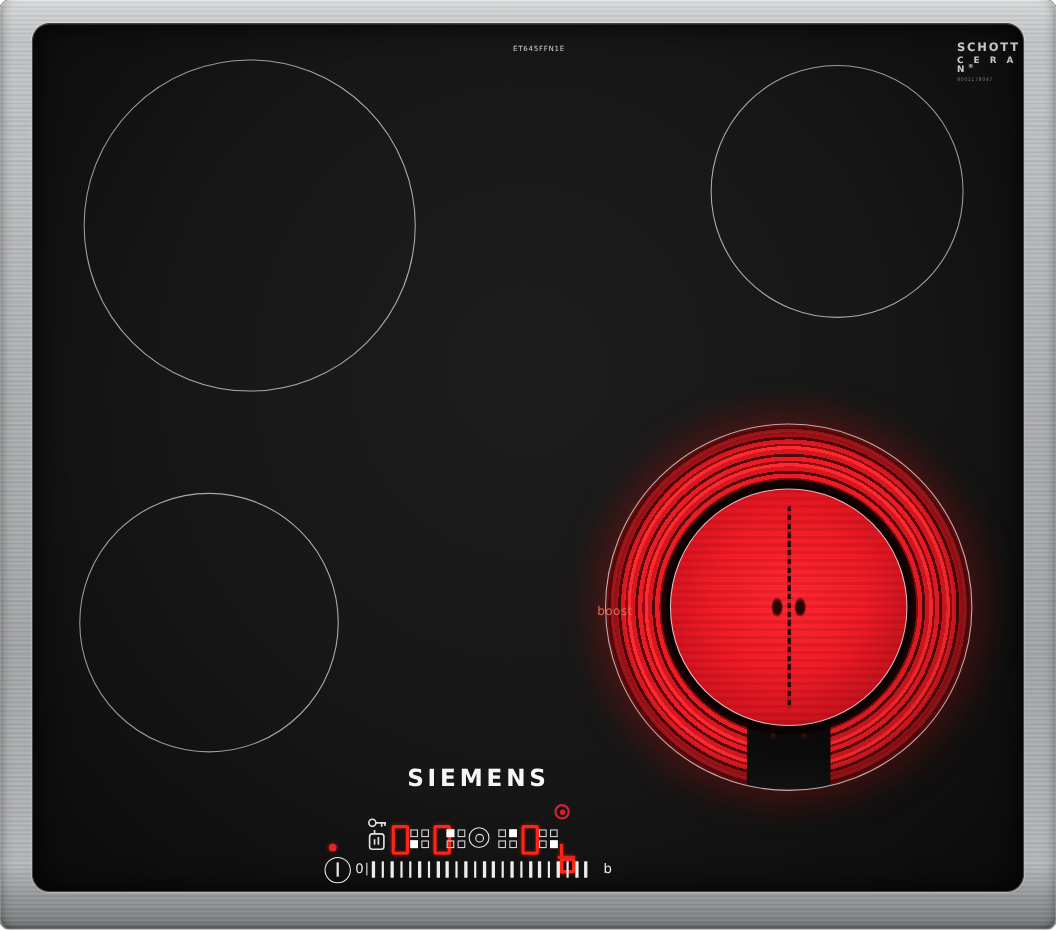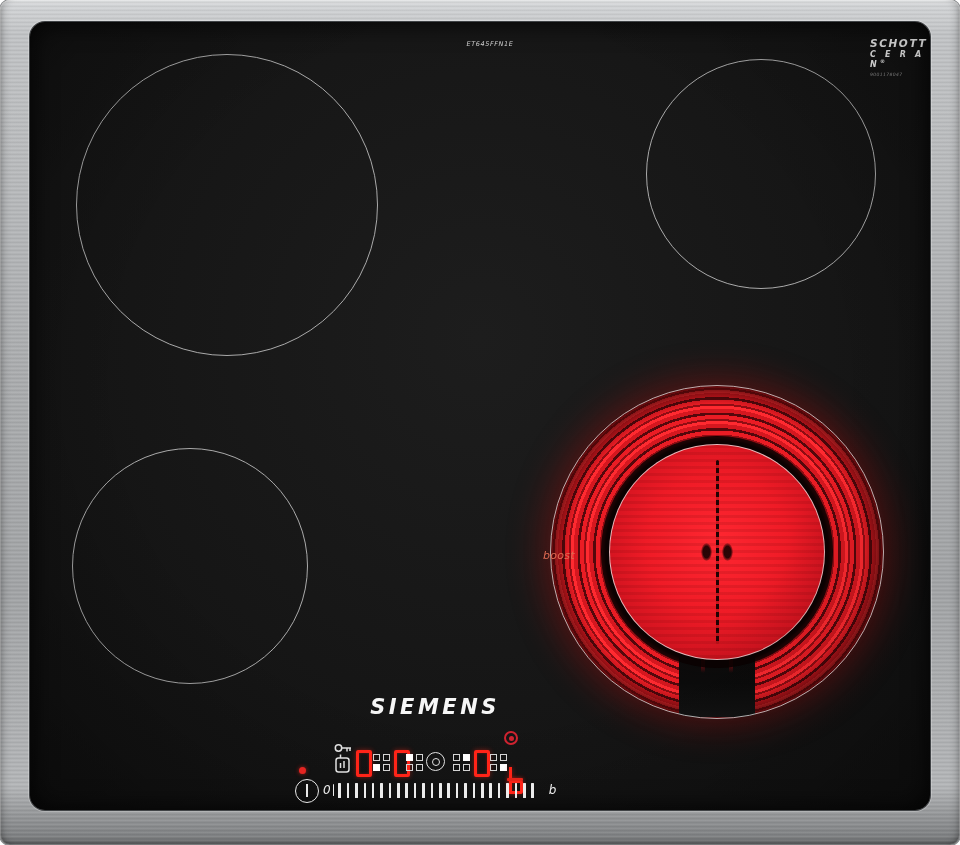--- a/index.html
+++ b/index.html
@@ -4,21 +4,20 @@
 <style>
   html,body{margin:0;padding:0;background:#fff;font-family:"DejaVu Sans","Liberation Sans",sans-serif;}
   .stage{width:960px;height:845px;position:relative;overflow:hidden;}
 
   
   .hob{position:absolute;inset:0;border-radius:10px;
     background:
       repeating-linear-gradient(180deg, rgba(255,255,255,0.07) 0 1px, rgba(0,0,0,0.05) 2px 3px, rgba(255,255,255,0) 3px 4px),
       linear-gradient(180deg,#d6d8da 0%,#c2c4c6 4%,#aaacae 45%,#a2a4a6 70%,#b4b6b8 93%,#7e8082 99%,#6a6c6e 100%);
     box-shadow: inset 0 0 0 1px rgba(255,255,255,0.35), 0 0 0 1px #8a8c8e;
-    font-style: italic;
   }
   .hob::after{content:"";position:absolute;inset:0;border-radius:10px;pointer-events:none;
     box-shadow: inset 8px 0 10px -7px rgba(0,0,0,0.35), inset -8px 0 10px -7px rgba(0,0,0,0.35),
                 inset 0 3px 4px -2px rgba(255,255,255,0.55), inset 0 -4px 6px -3px rgba(0,0,0,0.45);}
 
   
   .glass{position:absolute;left:30px;top:22px;right:30px;bottom:35px;border-radius:15px;
     background: radial-gradient(ellipse at 50% 40%, #1d1d1d 0%, #161616 55%, #101010 100%);
     box-shadow: 0 0 0 1px #404346, 0 0 0 2px rgba(245,245,245,0.28), inset 0 0 26px rgba(0,0,0,0.9);
     overflow:hidden; z-index:2;}

